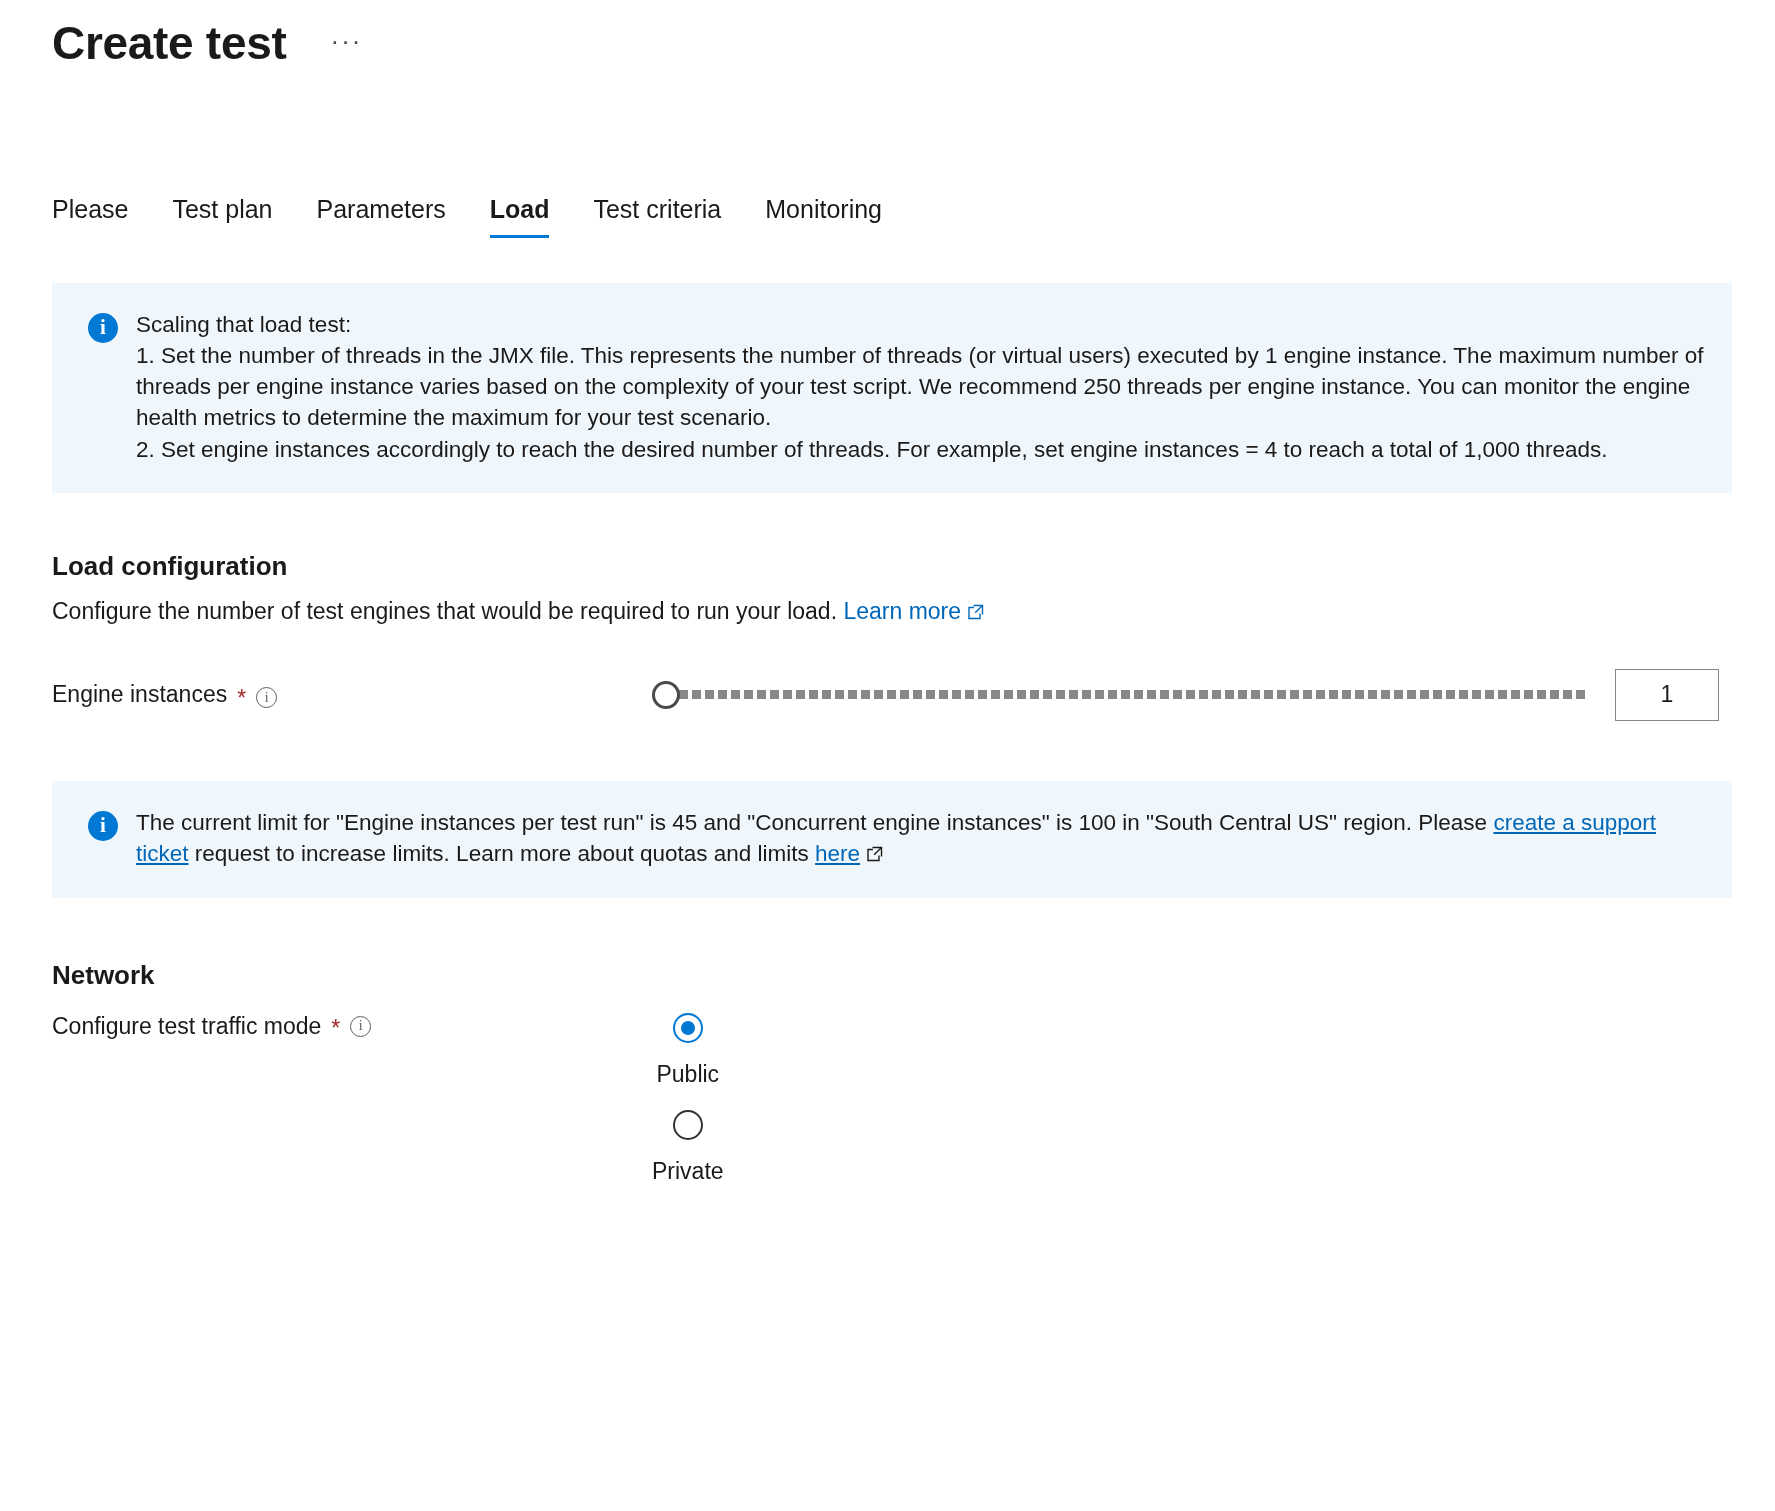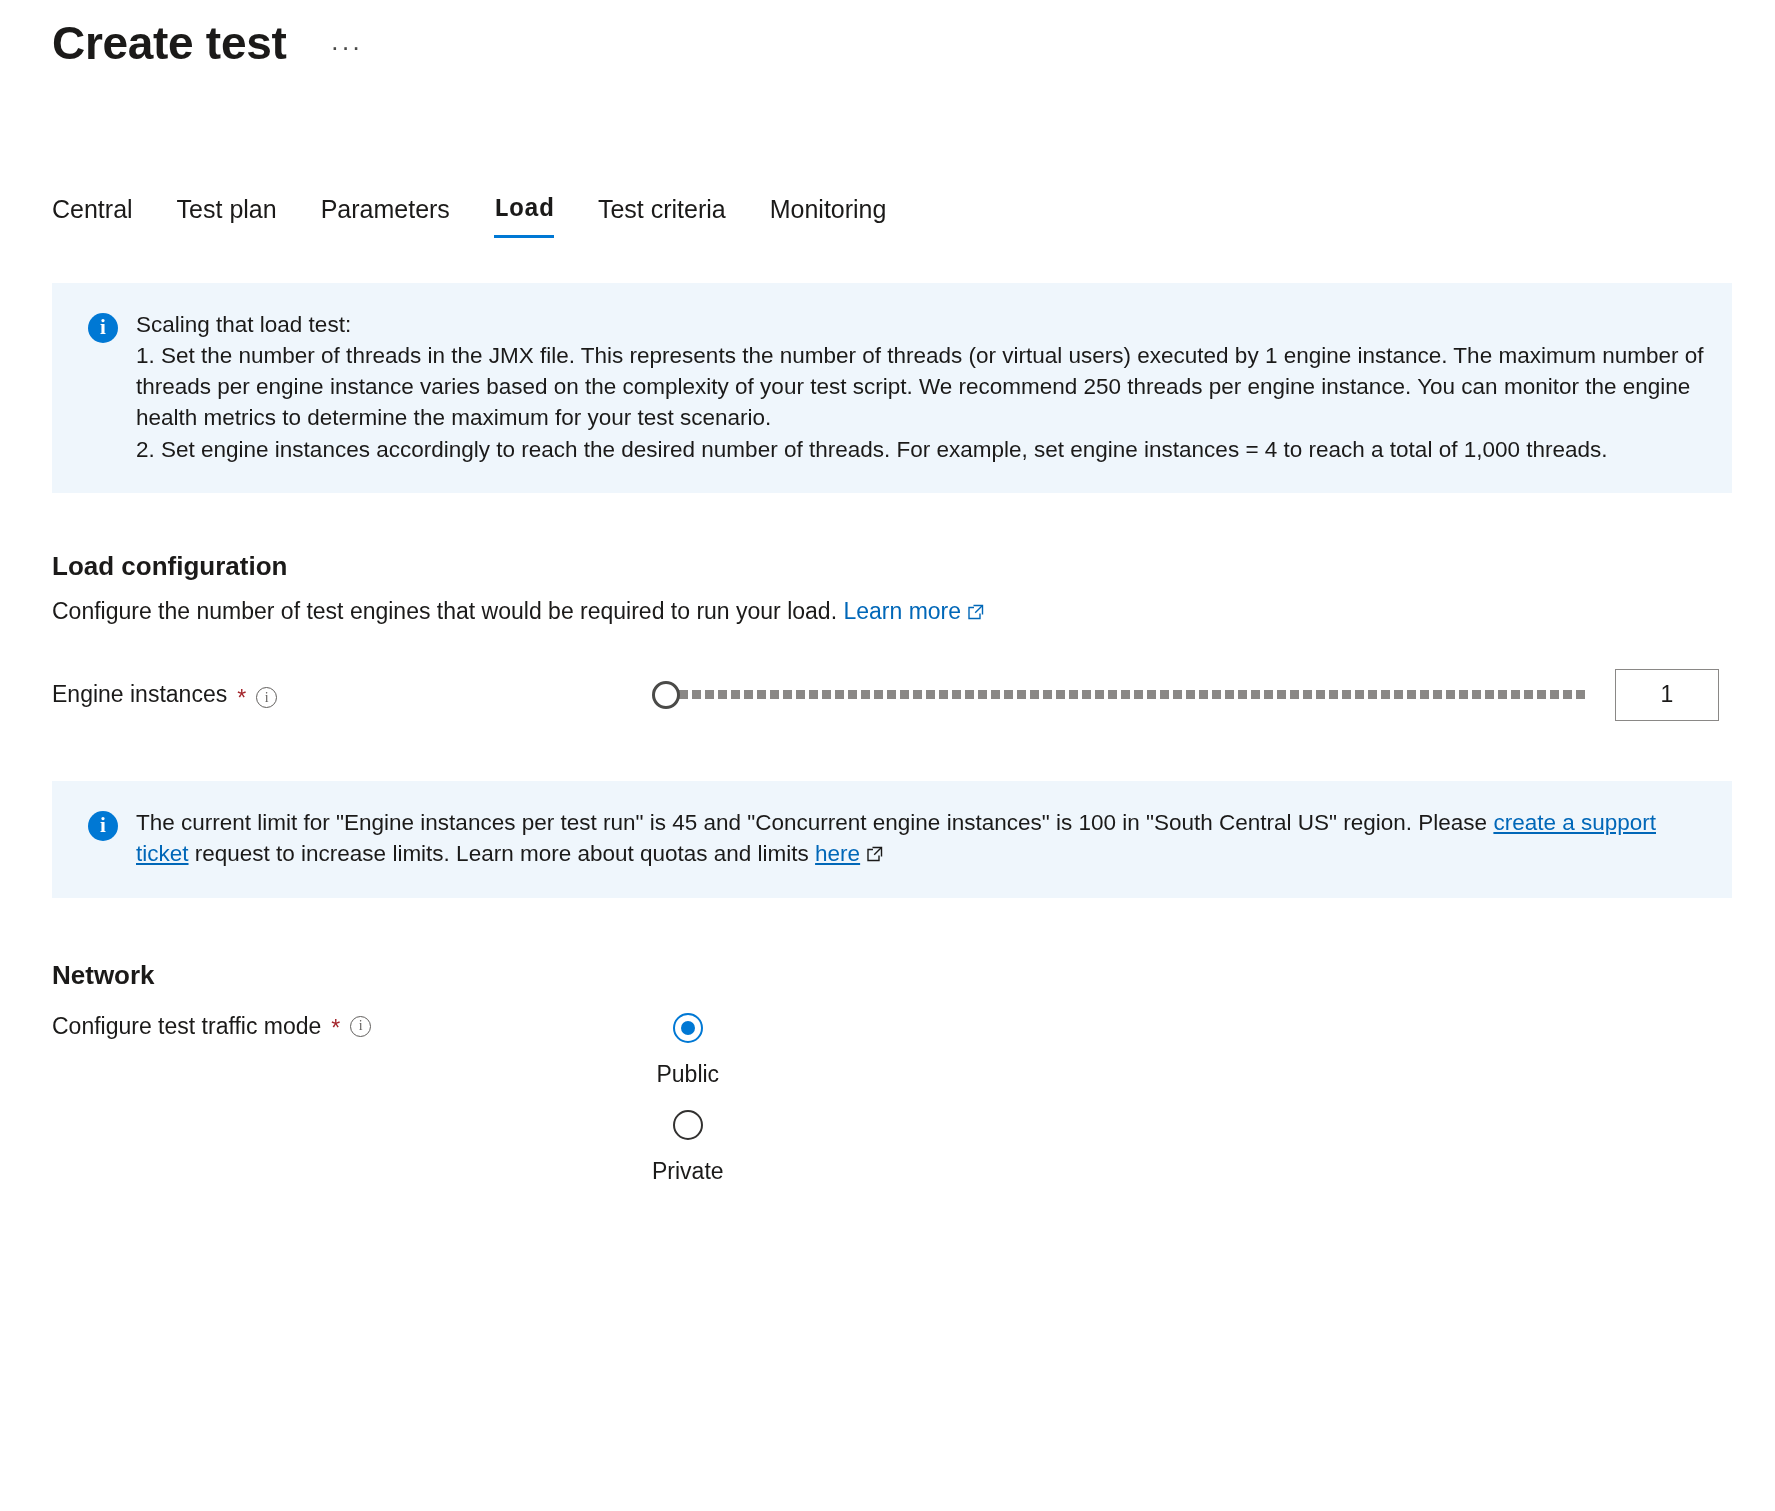--- a/index.html
+++ b/index.html
@@ -17,21 +17,21 @@
     -webkit-font-smoothing: antialiased;
   }
 
   .page {
     padding: 18px 40px 0 52px;
   }
 
   
   .title-row {
     display: flex;
-    align-items: center;
+    align-items: flex-start;
     gap: 36px;
     margin-bottom: 8px;
   }
   .page-title {
     font-size: 46px;
     font-weight: 600;
     letter-spacing: -0.3px;
     line-height: 1.1;
     color: #1b1a19;
     margin: 0;
@@ -60,21 +60,20 @@
     font-size: 25px;
     color: #1b1a19;
     padding: 6px 22px 14px 22px;
     cursor: pointer;
     position: relative;
     white-space: nowrap;
   }
   .tab:first-child { padding-left: 0; }
   .tab.active {
     font-weight: 700;
-    font-family: Liberation Mono, monospace;
   }
   .tab.active::after {
     content: "";
     position: absolute;
     left: 22px;
     right: 22px;
     bottom: 0;
     height: 3px;
     background: #0078d4;
   }
@@ -283,21 +282,21 @@
 <body>
 
 <div class="page">
 
   <div class="title-row">
     <h1 class="page-title">Create test</h1>
     <div class="ellipsis-btn">···</div>
   </div>
 
   <div class="tabs">
-    <div class="tab">Central</div>
+    <div class="tab">Please</div>
     <div class="tab">Test plan</div>
     <div class="tab">Parameters</div>
     <div class="tab active">Load</div>
     <div class="tab">Test criteria</div>
     <div class="tab">Monitoring</div>
   </div>
 
   <div class="info-banner">
     <div class="info-icon">i</div>
     <div class="info-text">

